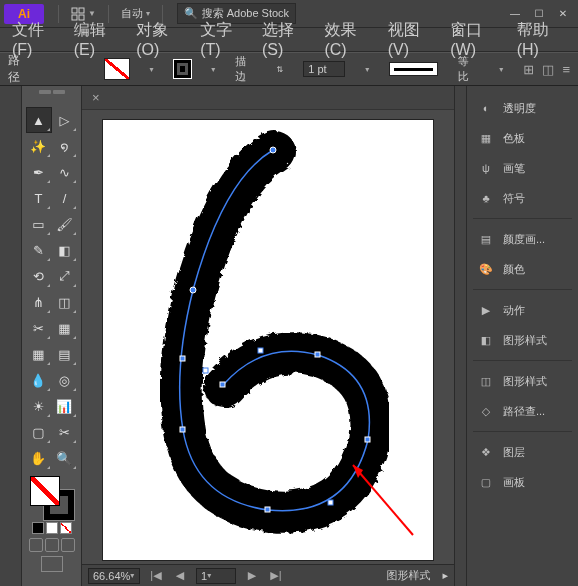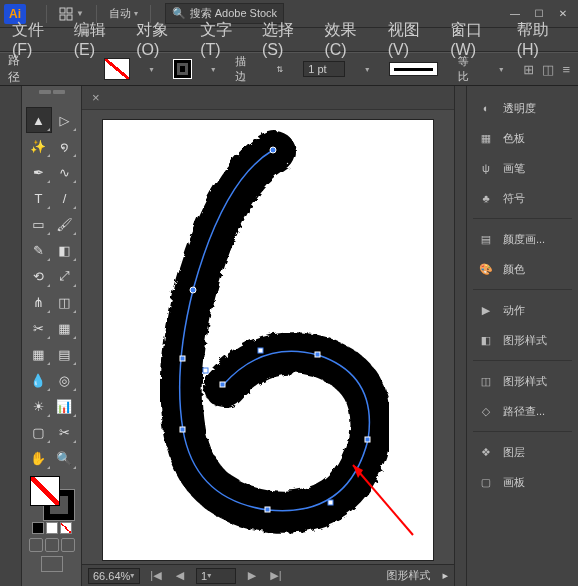--- a/index.html
+++ b/index.html
@@ -1,18 +1,18 @@
 <!DOCTYPE html>
 <html><head>
 <meta charset="utf-8">
 <style>
 *{margin:0;padding:0;box-sizing:border-box;font-family:"Microsoft YaHei",sans-serif;font-size:11px;color:#ccc;user-select:none}
 body{background:#434343;width:578px;height:586px;overflow:hidden;position:relative}
 .titlebar{height:28px;background:#434343;display:flex;align-items:center;padding:0 4px;border-bottom:1px solid #2a2a2a}
-.ai-logo{width:22px;height:20px;background:#1d4ed8;color:#ff9a00;font-weight:bold;font-size:12px;display:flex;align-items:center;justify-content:center;border-radius:2px;margin-right:14px}
+.ai-logo{width:40px;height:20px;background:#6d28d9;color:#ff9a00;font-weight:bold;font-size:12px;display:flex;align-items:center;justify-content:center;border-radius:2px;margin-right:8px}
 .tb-sep{width:1px;height:18px;background:#5a5a5a;margin:0 6px}
 .tb-btn{padding:2px 6px;display:flex;align-items:center;gap:3px}
 .grid-icon{display:inline-block;width:14px;height:14px}
 .grid-icon svg{display:block}
 .dd-arrow{font-size:8px;color:#aaa}
 .search-box{margin-left:8px;padding:2px 6px;background:#383838;border:1px solid #2a2a2a;display:flex;align-items:center;gap:4px;color:#888}
 .win-ctrl{margin-left:auto;display:flex;gap:2px}
 .win-ctrl span{width:22px;height:18px;display:flex;align-items:center;justify-content:center;color:#ccc;font-size:10px}
 .menubar{height:24px;background:#434343;display:flex;align-items:center;padding:0 6px;gap:2px;border-bottom:1px solid #2a2a2a}
 .menubar span{padding:14px 6px;font-size:16px}

